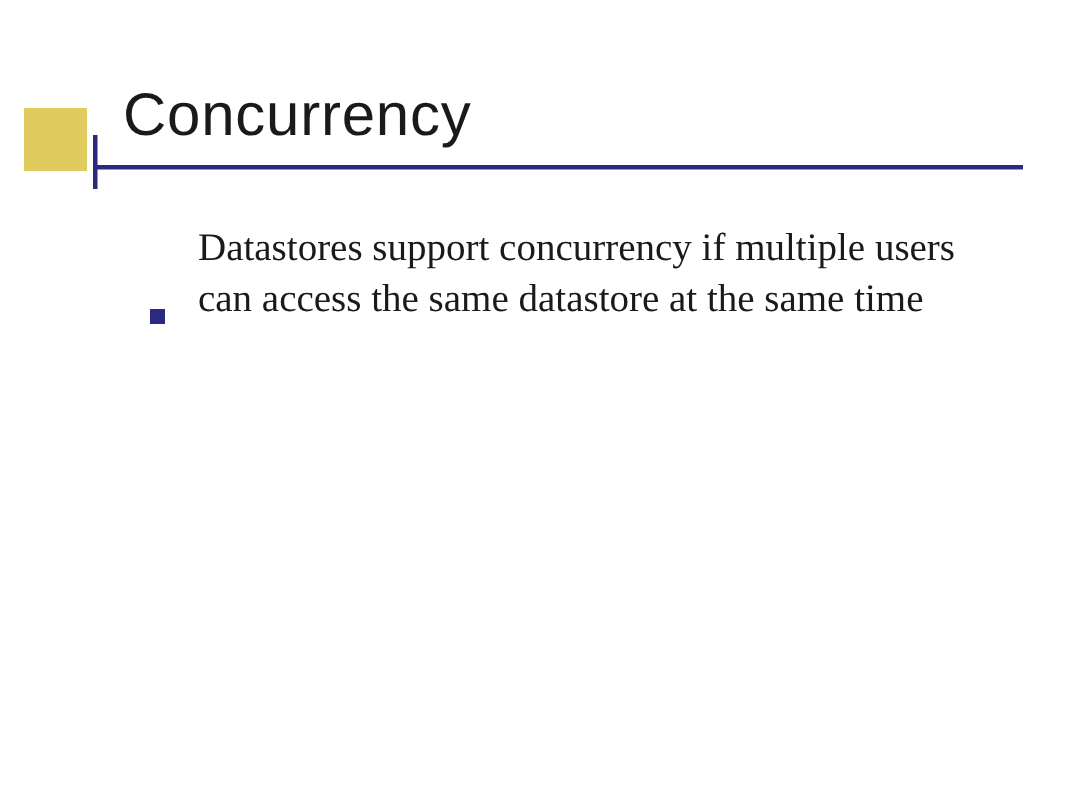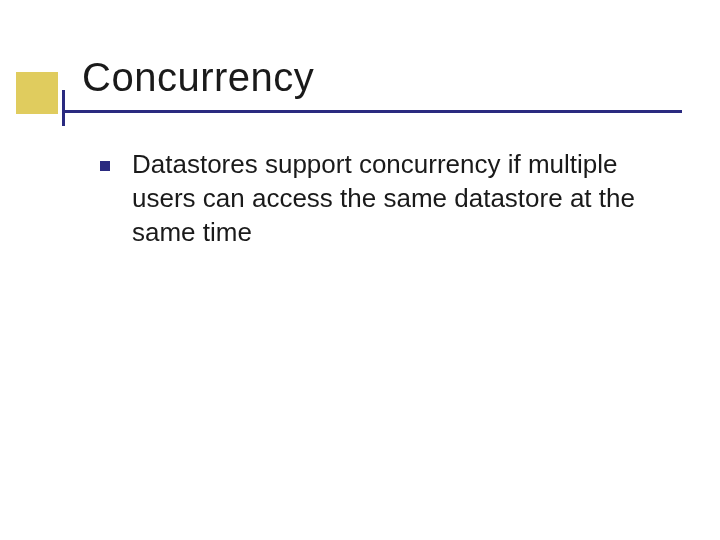--- a/index.html
+++ b/index.html
@@ -50,22 +50,23 @@
     letter-spacing: 0.5px;
   }
   .body {
     position: absolute;
     left: 100px;
     top: 148px;
     width: 560px;
   }
   .bullet-item {
     display: flex;
-    align-items: flex-start;
+    align-items: flex-end;
     margin-bottom: 6px;
+    font-family: Liberation Serif, serif;
   }
   .bullet-marker {
     flex: 0 0 auto;
     width: 10px;
     height: 10px;
     background: #2a2a80;
     margin-top: 13px;
     margin-right: 22px;
   }
   .bullet-text {

